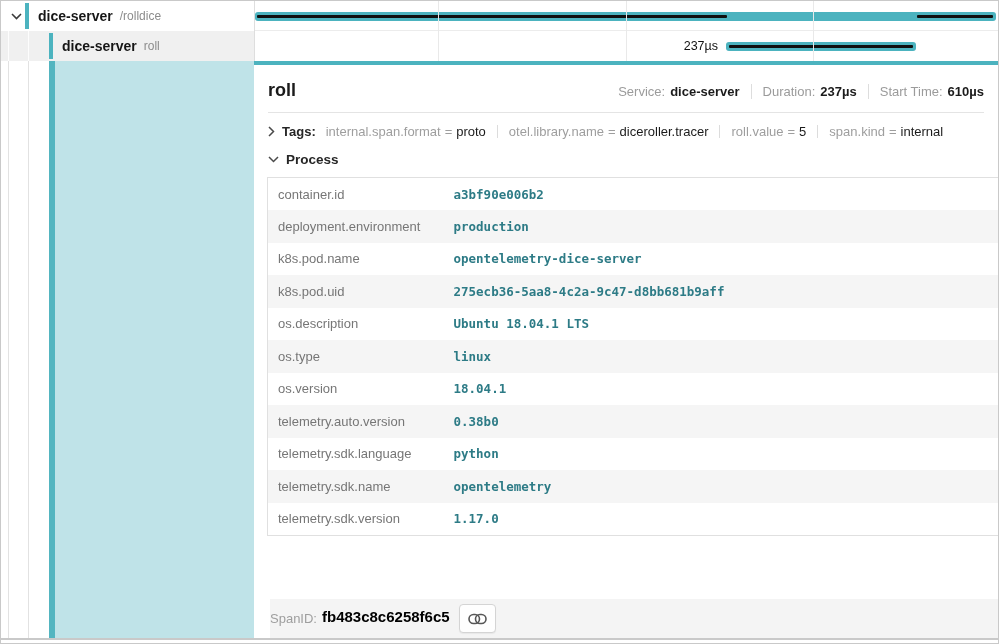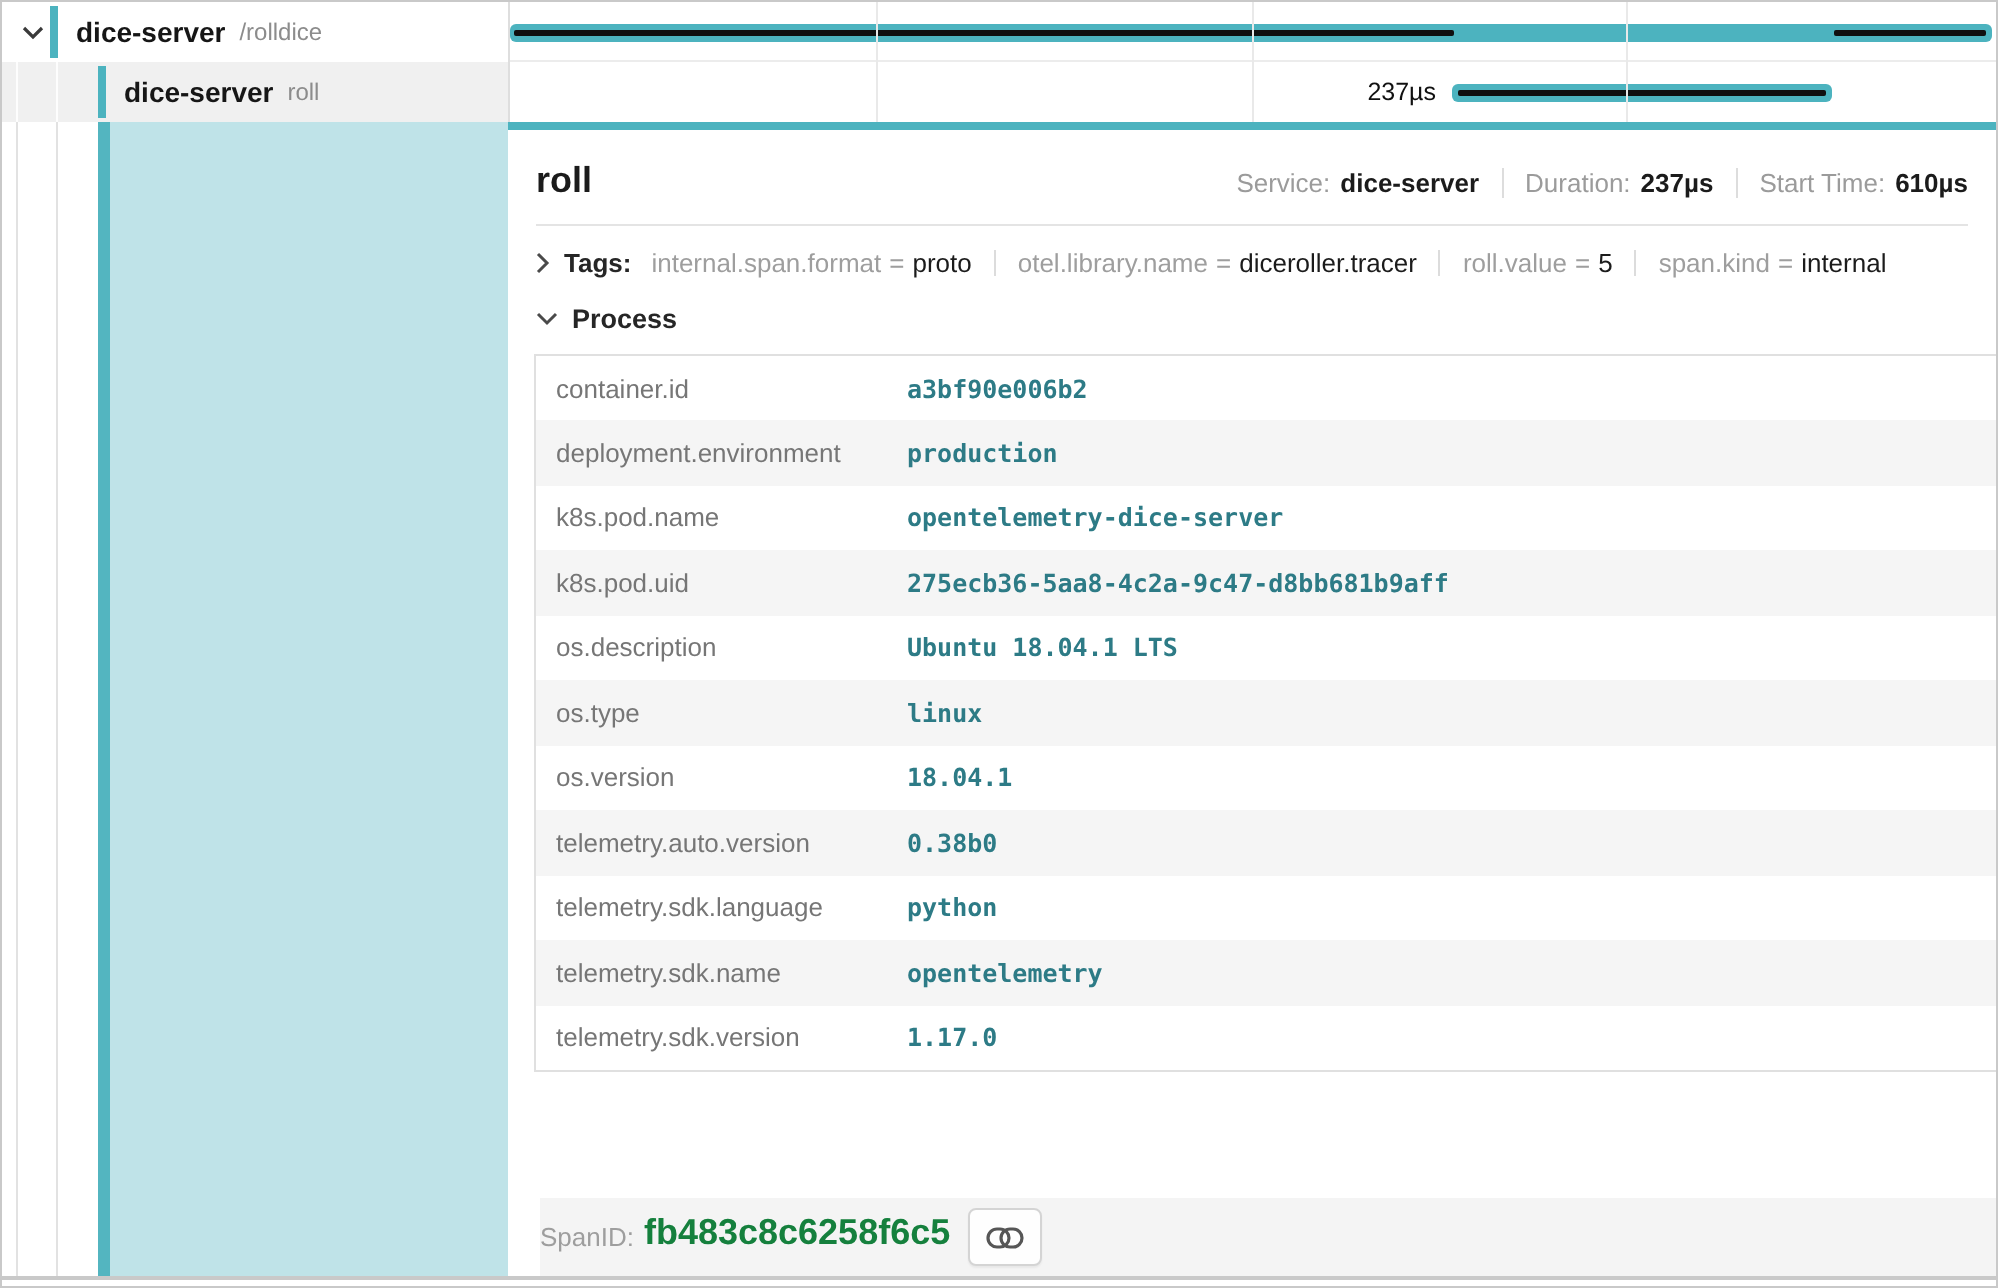--- a/index.html
+++ b/index.html
@@ -71,21 +71,21 @@
     border:1px solid #e0e0e0; background:#fff;padding-left:44px; }
   .kv-table tr { height:32.5px; }
   .kv-table tr:nth-child(even) { background:#f5f5f5; }
   .kv-key { width:176px; padding-left:10px; color:#767676; font-size:13px; }
   .kv-val { font-family:"DejaVu Sans Mono", monospace; font-size:12.5px; font-weight:700;
     color:#2d7b86; padding-left:10px; letter-spacing:0; }
 
   .detail-footer { position:absolute; left:16px; bottom:0; width:100%; height:39px; background:#f4f4f4;
     display:flex; align-items:center; justify-content:flex-start; }
   .spanid-label { color:#9e9e9e; font-size:13px; }
-  .spanid-value { color:#15803d; font-size:18px; font-weight:700; margin:0 9px 4px 5px; }
+  .spanid-value { color:#000000; font-size:15px; font-weight:700; margin:0 9px 4px 5px; }
   .link-btn { width:37px; height:29px; background:#fefefe; border:1px solid #d4d4d4; border-radius:4px;
     display:flex; align-items:center; justify-content:center; cursor:pointer;
     box-shadow:0 1px 1px rgba(0,0,0,.05); color:#565656; }
 
   .bottom-line { position:absolute; top:637px; left:0; width:100%; height:2px; background:#c9c9c9; }
 </style>
 </head>
 <body>
 
 <div class="page">

